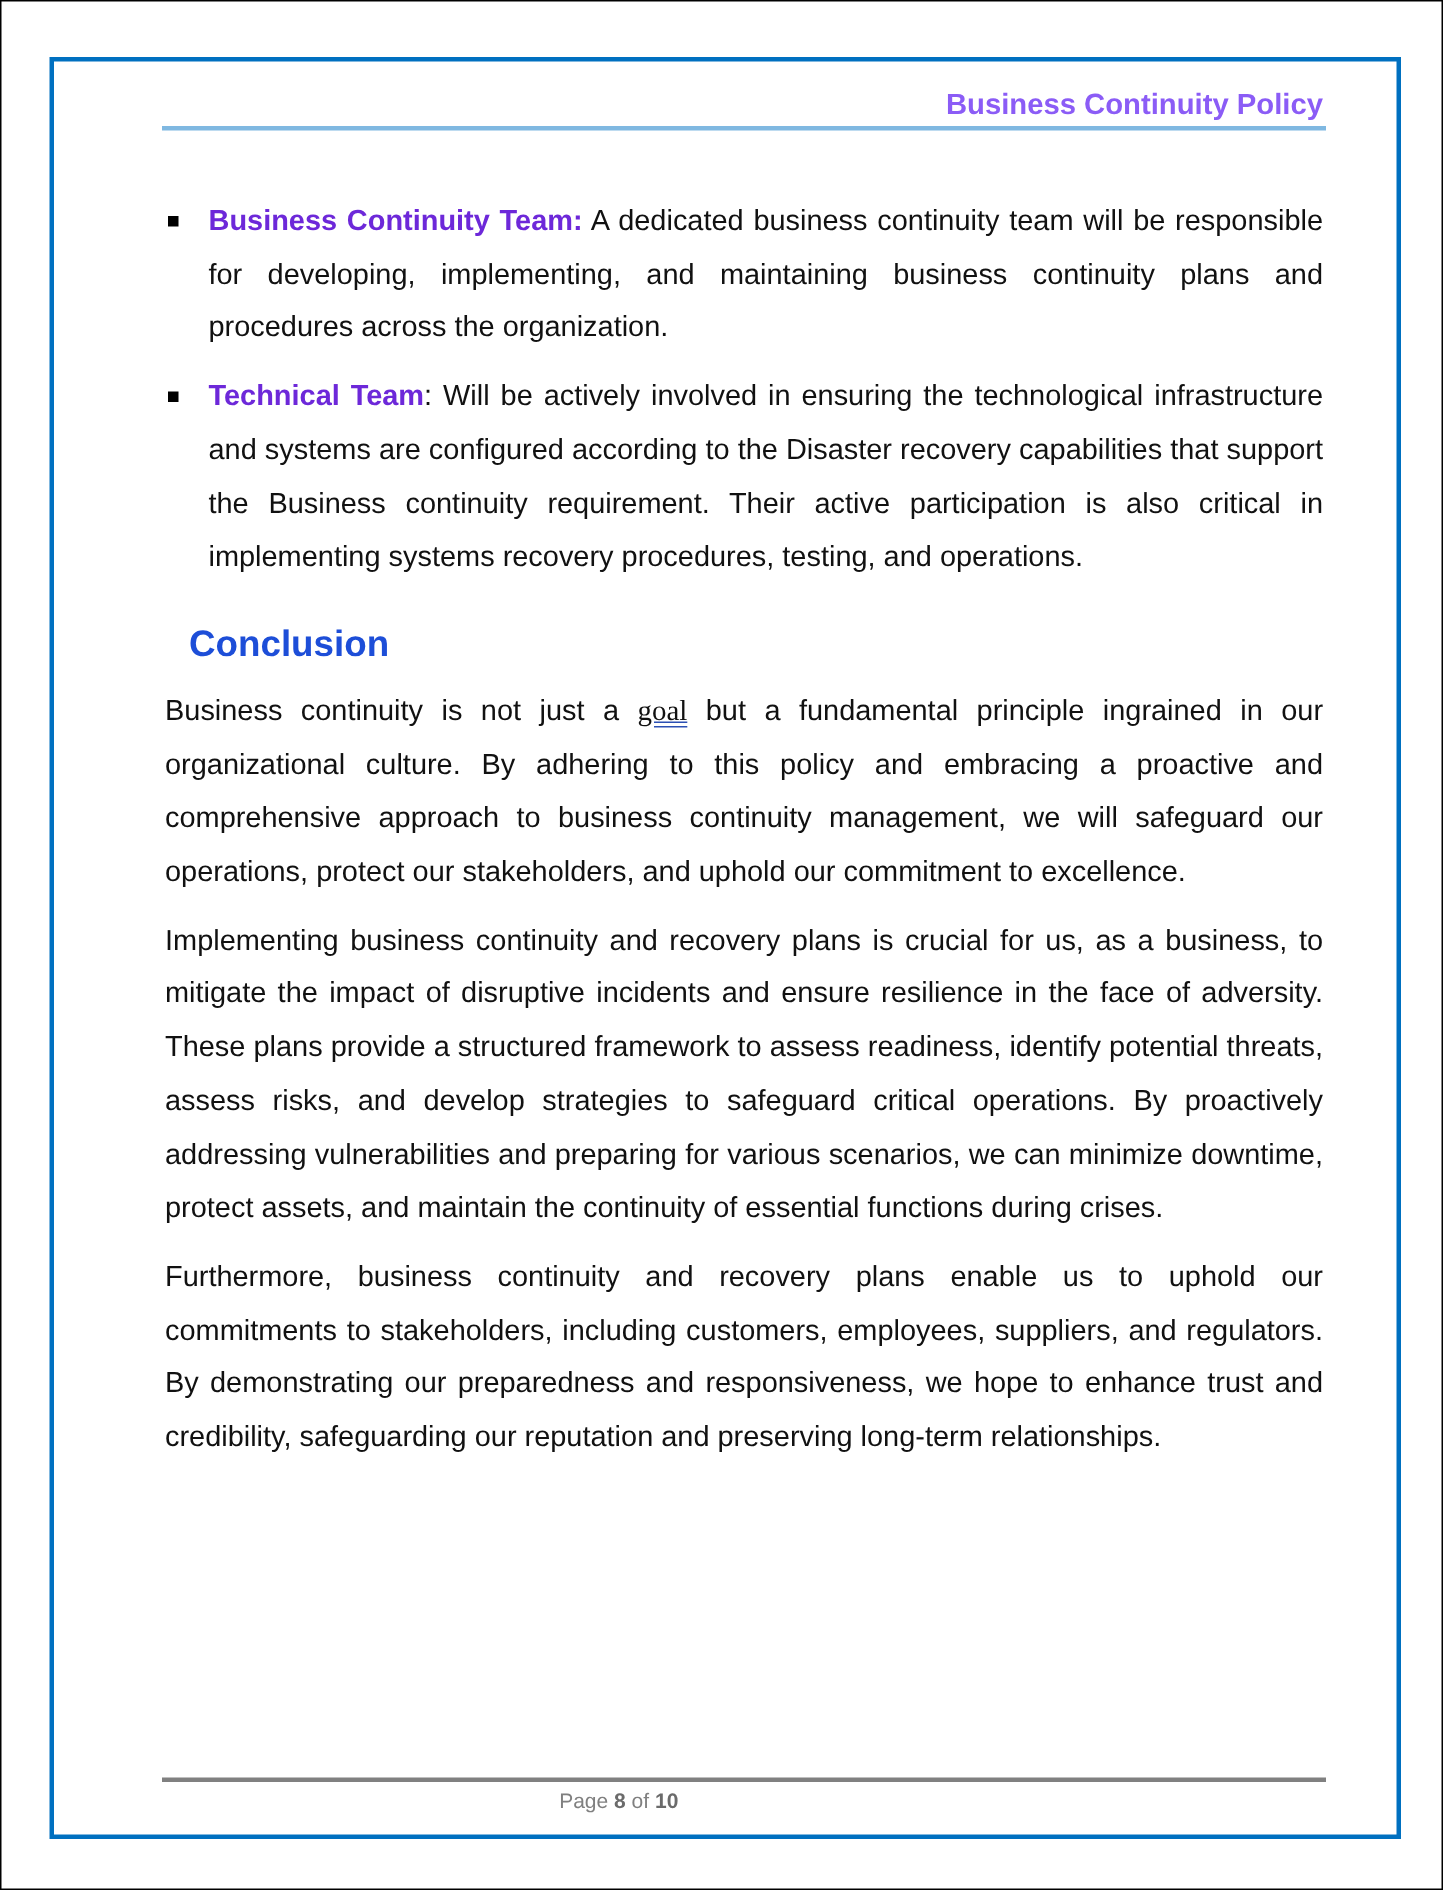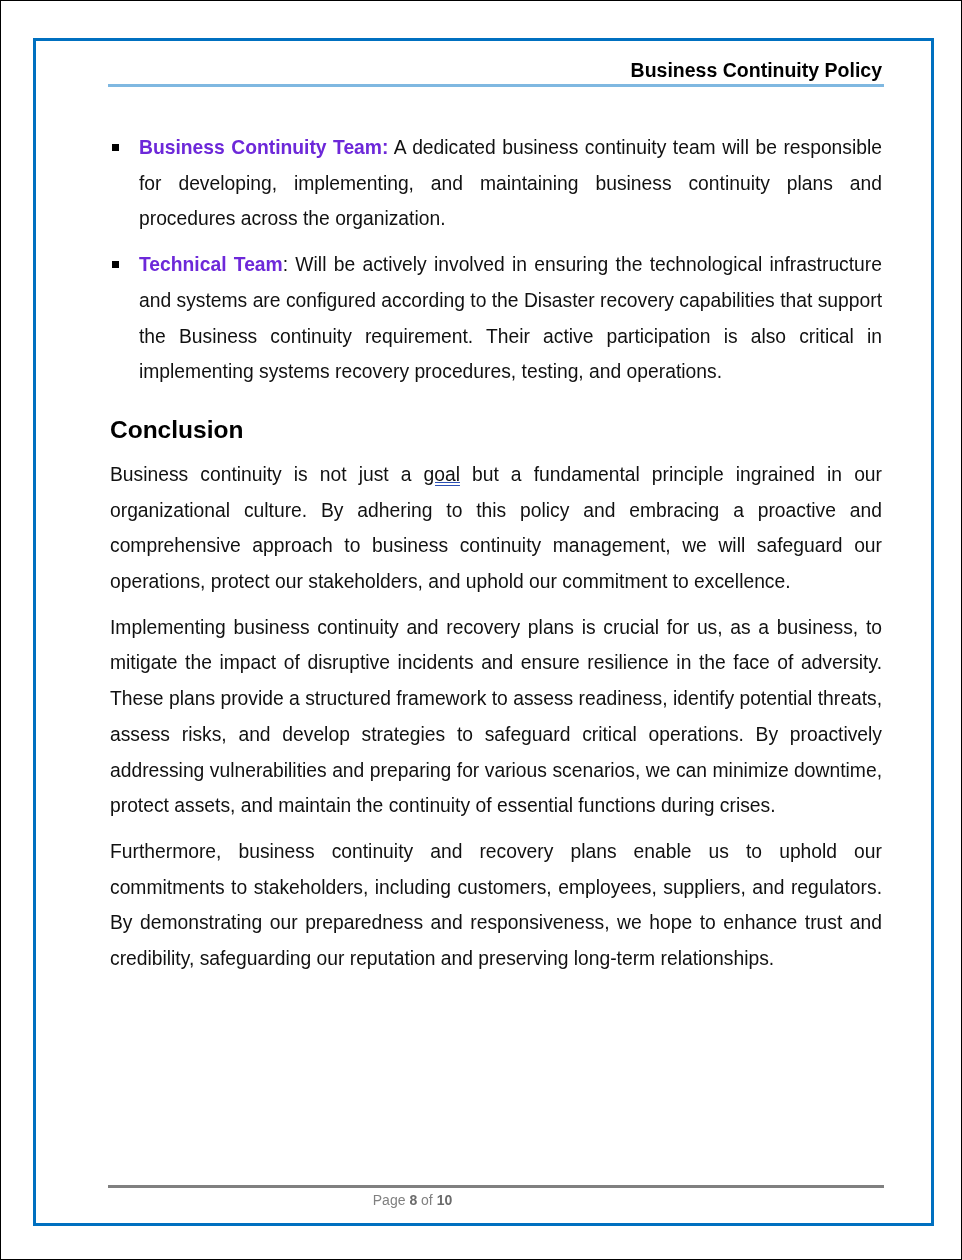--- a/index.html
+++ b/index.html
@@ -20,21 +20,21 @@
       position: absolute;
       left: 33px; top: 38px;
       width: 895px; height: 1182px;
       border: 3px solid #0070C0;
       box-sizing: content-box;
     }
     .header-title {
       position: absolute;
       right: 80px; top: 59px;
       font-size: 19.5px; font-weight: bold;
-      color: #000000;
+      color: #8b5cf6;
       white-space: nowrap;
     }
     .header-rule {
       position: absolute;
       left: 108px; top: 84px;
       width: 776px; height: 3px;
       background: #7FB8E1;
     }
     .content {
       position: absolute;
@@ -52,32 +52,33 @@
     }
     .bullet-marker {
       position: absolute;
       left: 2px; top: 14px;
       width: 7px; height: 7px;
       background: #000000;
     }
     .bold { font-weight: bold; color: #6d28d9; }
     .heading {
       font-size: 24.5px; font-weight: bold;
-      color: #000000;
-      margin: 23px 0 10px 0;
+      color: #1d4ed8;
+      margin: 23px 0 10px 16px;
       line-height: 34px;
     }
     .para {
       text-align: justify;
       margin: 0 0 10px 0;
     }
     .underlined-word {
       text-decoration: underline;
       text-decoration-color: #2B4FB3;
       text-decoration-style: double;
+      font-family: Liberation Serif, serif;
     }
     .footer-rule {
       position: absolute;
       left: 108px; top: 1185px;
       width: 776px; height: 3px;
       background: #808080;
     }
     .footer-text {
       position: absolute;
       left: 0; width: 825px; top: 1192px;

